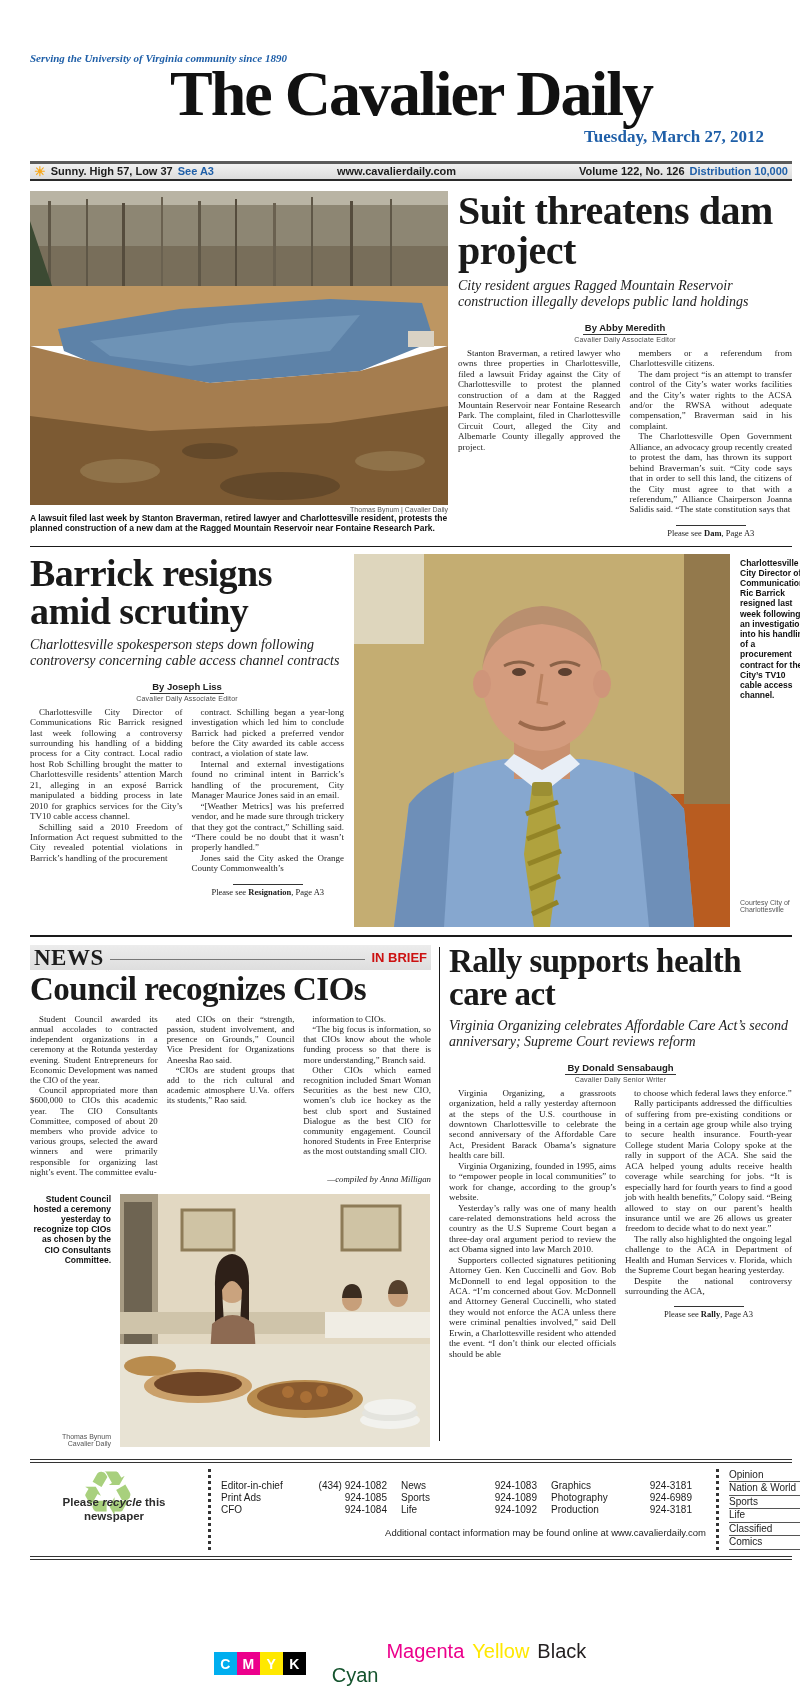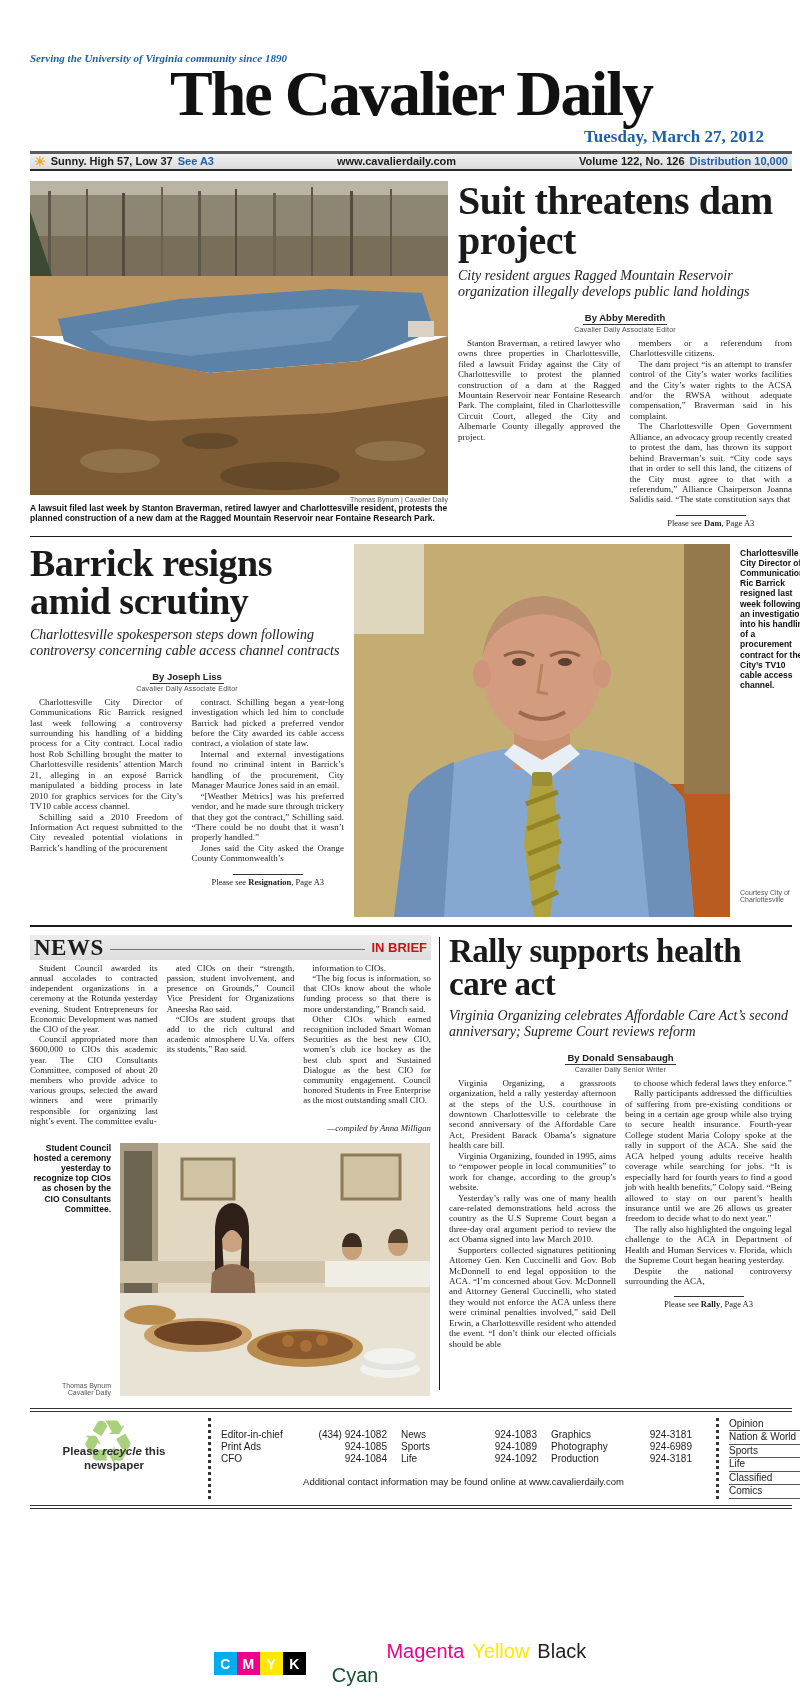--- a/index.html
+++ b/index.html
@@ -6,21 +6,21 @@
   html,body { background:#fff; }
   .page { position:relative; width:800px; height:1699px; overflow:hidden; background:#fff;
           font-family:"Liberation Serif", serif; color:#1c1c1c; }
   .inner { padding:0 8px 0 30px; }
 
   
   .masthead { padding-top:52px; }
   .tagline { font-style:italic; font-size:11px; color:#1f5fa8; font-weight:bold; }
   .paper-title { font-size:64px; line-height:0.95; font-weight:bold; letter-spacing:-2px;
                  text-align:center; color:#111; font-family:"Liberation Serif", serif; }
-  .issue-date { text-align:right; font-size:17px; font-weight:bold; color:#1f5fa8; margin:2px 28px 4px 0; }
+  .issue-date { text-align:right; font-size:17px; font-weight:bold; color:#1f5fa8; margin:2px 28px 14px 0; }
 
   
   .infobar { display:flex; align-items:center; justify-content:space-between;
              background:linear-gradient(#f1f1f1,#dcdcdc); border-top:3px solid #5a5a5a;
              border-bottom:2px solid #2a2a2a; height:20px; padding:0 4px;
              font-family:"Liberation Sans", sans-serif; font-size:11px; font-weight:bold; }
   .infobar .grp { display:flex; align-items:center; gap:5px; white-space:nowrap; }
   .sun { color:#f7a81d; font-size:13px; line-height:1; }
   .blue { color:#1f5fa8; }
 
@@ -84,21 +84,21 @@
   .recycle-box { position:relative; width:168px; flex:none; display:flex; align-items:center; justify-content:center; }
   .recycle-glyph { position:absolute; left:50px; top:-6px; font-size:62px; color:#8cc152; opacity:0.75; line-height:1; }
   .recycle-text { position:relative; font-family:"Liberation Sans", sans-serif; font-size:11.5px; font-weight:bold;
                   color:#2d2d2d; text-align:center; line-height:1.25; }
   .recycle-text em { font-style:italic; }
   .vdots { border-left:3px dotted #333; margin:0 10px; }
   .contacts { flex:1; display:flex; flex-direction:column; justify-content:center;
               font-family:"Liberation Sans", sans-serif; font-size:10px; }
   .contact-grid { display:grid; grid-template-columns:180px 150px 155px; row-gap:1px; }
   .contact-cell { display:flex; justify-content:space-between; padding-right:14px; }
-  .contact-more { text-align:center; font-size:9.5px; margin-top:12px; }
+  .contact-more { text-align:right; font-size:9.5px; margin-top:12px; }
   .index { width:172px; flex:none; font-family:"Liberation Sans", sans-serif; font-size:10px; align-self:center; }
   .index-row { display:flex; justify-content:space-between; border-bottom:1px solid #555; line-height:12.5px; }
 
   
   .cmyk { position:absolute; left:0; right:0; top:1640px; display:flex; align-items:center;
           justify-content:center; gap:26px; font-family:"Liberation Sans", sans-serif; }
   .cmyk-boxes { display:flex; }
   .cmyk-box { width:23px; height:23px; display:flex; align-items:center; justify-content:center;
               color:#fff; font-weight:bold; font-size:14px; }
   .bx-c { background:#00aeef; } .bx-m { background:#ec008c; } .bx-y { background:#ffe800; } .bx-k { background:#000; }
@@ -156,21 +156,21 @@
           <ellipse cx="90" cy="280" rx="40" ry="12" fill="#8f7249"></ellipse>
           <ellipse cx="250" cy="295" rx="60" ry="14" fill="#64492a"></ellipse>
           <ellipse cx="360" cy="270" rx="35" ry="10" fill="#8f7249"></ellipse>
           <ellipse cx="180" cy="260" rx="28" ry="8" fill="#64492a"></ellipse>
         </svg>
         <div class="photo-credit">Thomas Bynum | Cavalier Daily</div>
         <div class="caption">A lawsuit filed last week by Stanton Braverman, retired lawyer and Charlottesville resident, protests the planned construction of a new dam at the Ragged Mountain Reservoir near Fontaine Research Park.</div>
       </div>
       <div class="dam-art">
         <h2 class="headline">Suit threatens dam project</h2>
-        <div class="subhead">City resident argues Ragged Mountain Reservoir organization illegally develops public land holdings</div>
+        <div class="subhead">City resident argues Ragged Mountain Reservoir construction illegally develops public land holdings</div>
         <div class="byline-block">
           <div class="byline">By Abby Meredith</div>
           <div class="byline-title">Cavalier Daily Associate Editor</div>
         </div>
         <div class="cols body-text">
           <div class="col">
             <p>Stanton Braverman, a retired lawyer who owns three properties in Charlottesville, filed a lawsuit Friday against the City of Charlottesville to protest the planned construction of a dam at the Ragged Mountain Reservoir near Fontaine Research Park. The complaint, filed in Charlottesville Circuit Court, alleged the City and Albemarle County illegally approved the project.</p>
           </div>
           <div class="col">
             <p>members or a referendum from Charlottesville citizens.</p>
@@ -250,20 +250,21 @@
 
     <hr class="section-rule">
 
     <section class="bottom">
       <div class="bottom-left">
         <div class="news-band">
           <span class="news-label">NEWS</span>
           <span class="news-line"></span>
           <span class="in-brief">IN BRIEF</span>
         </div>
+        <h2 class="headline council-headline">Council recognizes CIOs</h2>
         <div class="cols body-text">
           <div class="col">
             <p>Student Council awarded its annual accolades to contracted independent organizations in a ceremony at the Rotunda yesterday evening. Student Entrepreneurs for Economic Development was named the CIO of the year.</p>
             <p>Council appropriated more than $600,000 to CIOs this academic year. The CIO Consultants Committee, composed of about 20 members who provide advice to various groups, selected the award winners and were primarily responsible for organizing last night’s event. The committee evalu-</p>
           </div>
           <div class="col">
             <p>ated CIOs on their “strength, passion, student involvement, and presence on Grounds,” Council Vice President for Organizations Aneesha Rao said.</p>
             <p>“CIOs are student groups that add to the rich cultural and academic atmosphere U.Va. offers its students,” Rao said.</p>
           </div>
           <div class="col">

